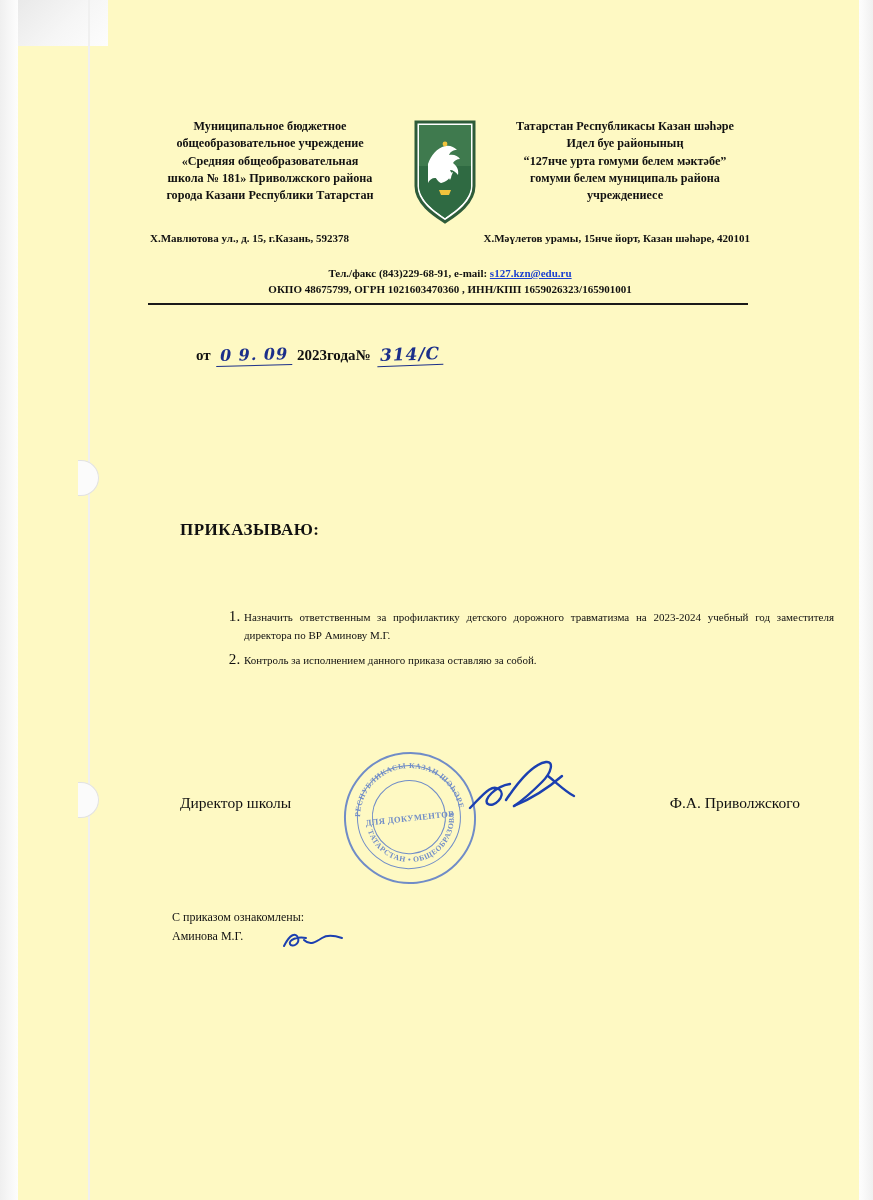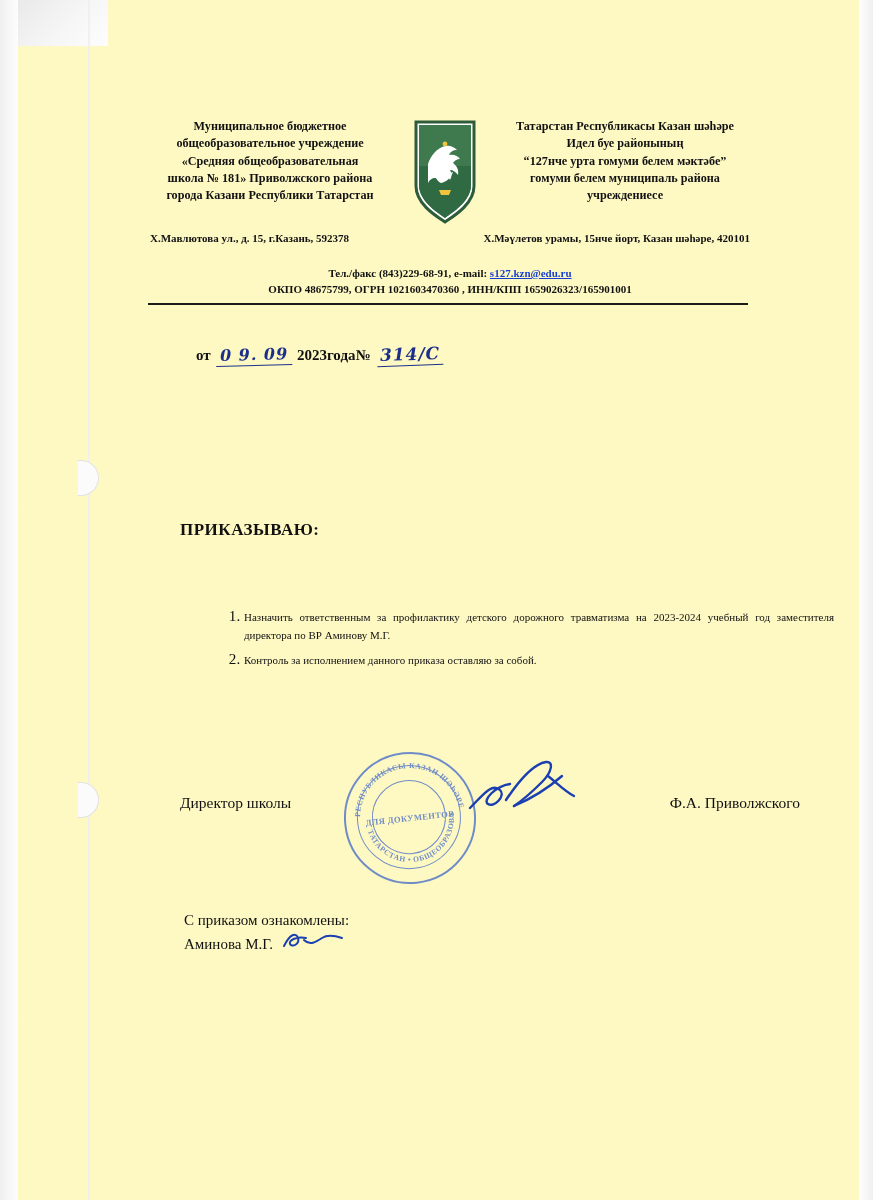--- a/index.html
+++ b/index.html
@@ -260,23 +260,23 @@
   }
   .signature-svg {
     position: absolute;
     left: 462px;
     top: 756px;
     pointer-events: none;
   }
 
   .ack {
     position: absolute;
-    left: 184px;
+    left: 172px;
     top: 908px;
-    font-size: 15px;
+    font-size: 12px;
     line-height: 1.6;
   }
   .ack-sign {
     position: absolute;
     left: 278px;
     top: 926px;
   }
 </style>
 </head>
 <body>

